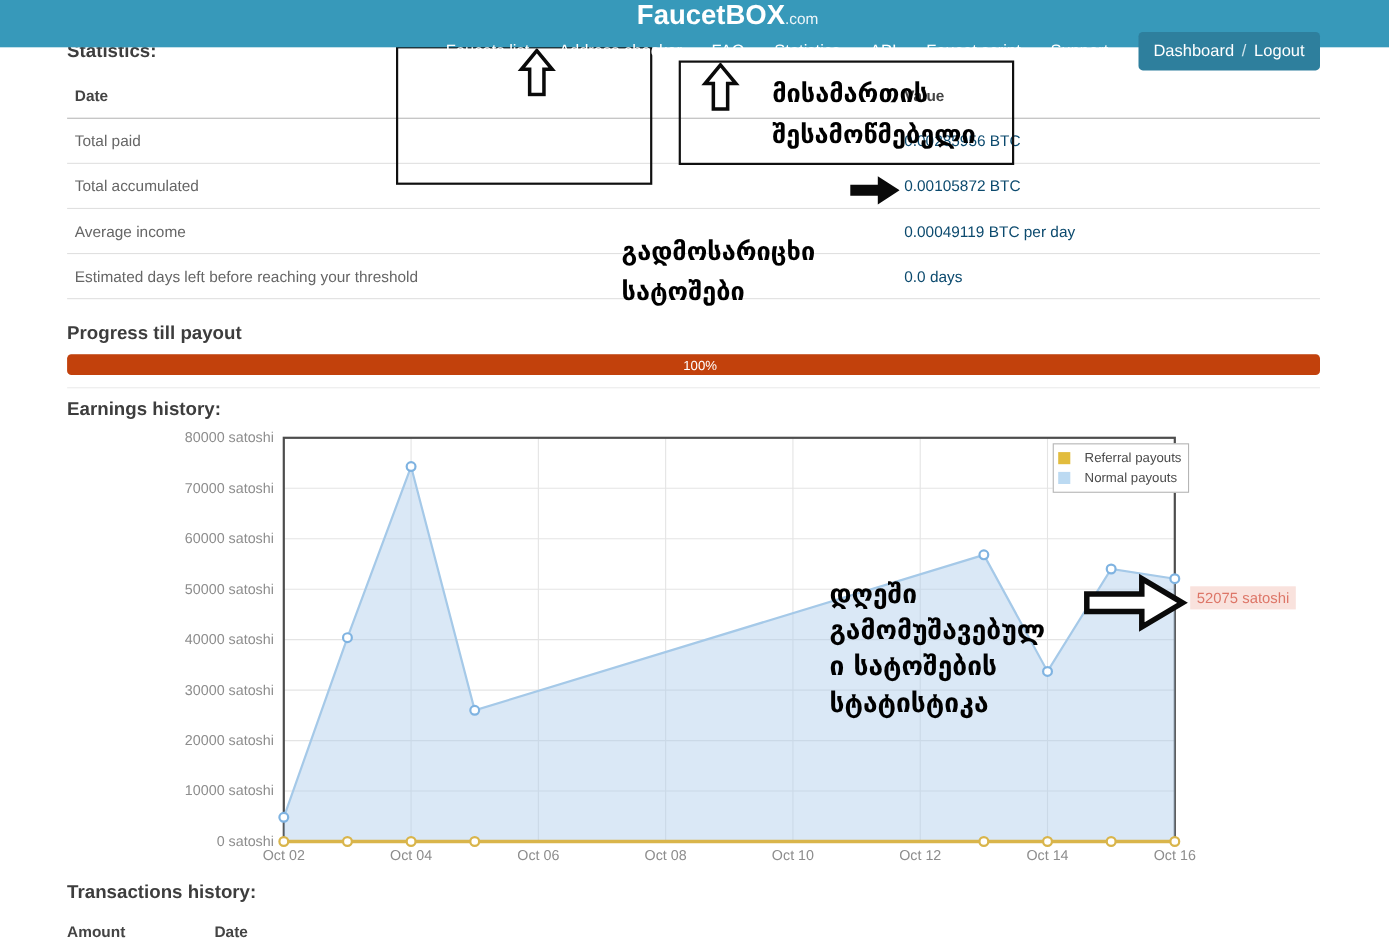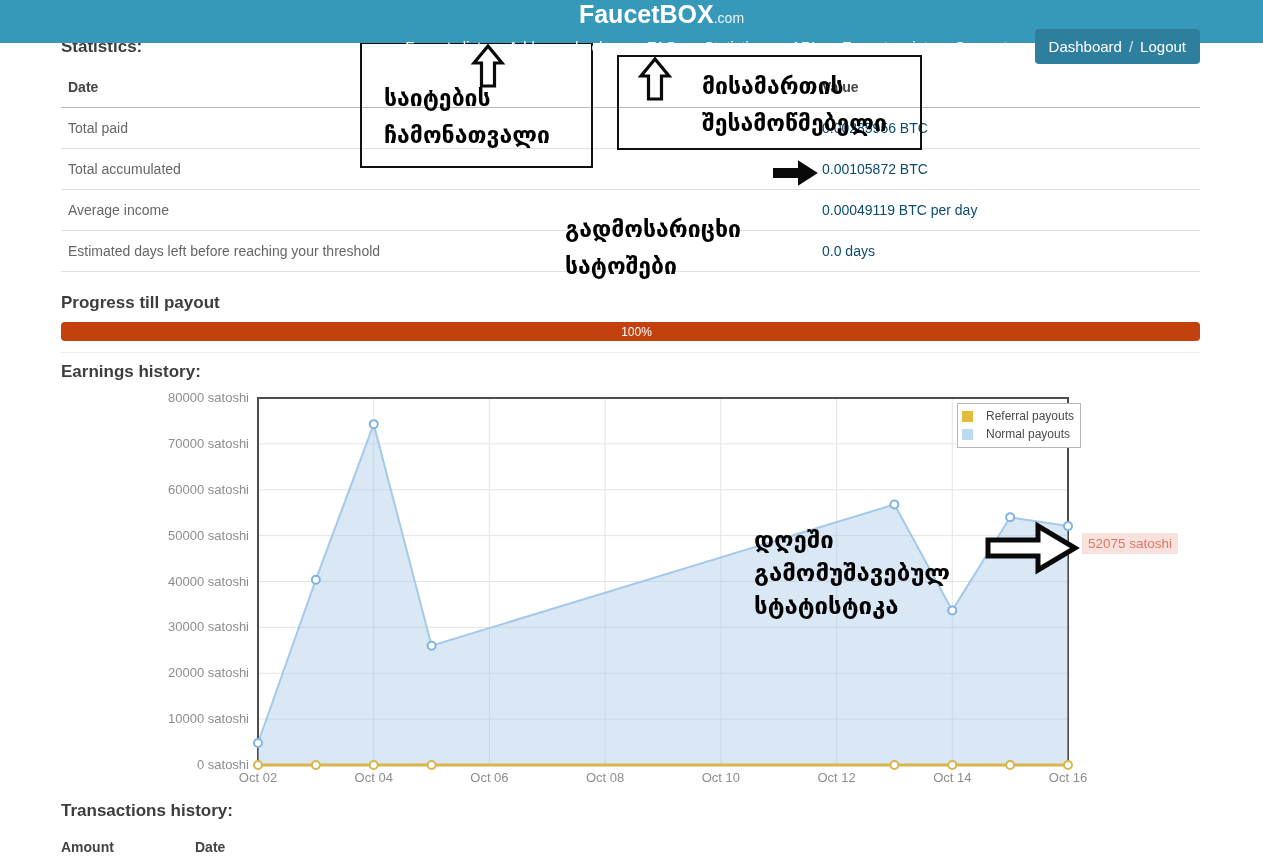--- a/index.html
+++ b/index.html
@@ -196,24 +196,20 @@
   <div id="transactions-heading" class="section-heading">Transactions history:</div>
   <div id="tx-header">
     <div class="tx-col tx-col-amount">Amount</div>
     <div class="tx-col">Date</div>
   </div>
 
   <div id="anno-box-sites" class="anno anno-box"></div>
   <svg class="arrow-svg" style="left:470px; top:44px;" width="36" height="44" viewBox="0 0 36 44">
     <path d="M18 2 L4 19 L11.5 19 L11.5 42 L24.5 42 L24.5 19 L32 19 Z" fill="#ffffff" stroke="#0a0a0a" stroke-width="3.2"></path>
   </svg>
-  <div id="anno-text-sites" class="anno geo-text">
-    <div>საიტების</div>
-    <div>ჩამონათვალი</div>
-  </div>
 
   <div id="anno-box-address" class="anno anno-box"></div>
   <svg class="arrow-svg" style="left:637px; top:57px;" width="36" height="44" viewBox="0 0 36 44">
     <path d="M18 2 L4 19 L11.5 19 L11.5 42 L24.5 42 L24.5 19 L32 19 Z" fill="#ffffff" stroke="#0a0a0a" stroke-width="3.2"></path>
   </svg>
   <div id="anno-text-address" class="anno geo-text">
     <div>მისამართის</div>
     <div>შესამოწმებელი</div>
   </div>
 
@@ -224,16 +220,17 @@
     <div>გადმოსარიცხი</div>
     <div>სატოშები</div>
   </div>
 
   <svg class="arrow-svg" style="left:984px; top:519px;" width="96" height="58" viewBox="0 0 96 58">
     <path d="M4 21 L54 21 L54 7 L91 29 L54 51 L54 37 L4 37 Z" fill="#ffffff" stroke="#0a0a0a" stroke-width="5"></path>
   </svg>
   <div id="anno-text-dailystats" class="anno geo-text">
     <div>დღეში</div>
     <div>გამომუშავებულ</div>
+    <div>ი სატოშების</div>
     <div>სტატისტიკა</div>
   </div>
 
 </div>
 
 </body></html>

